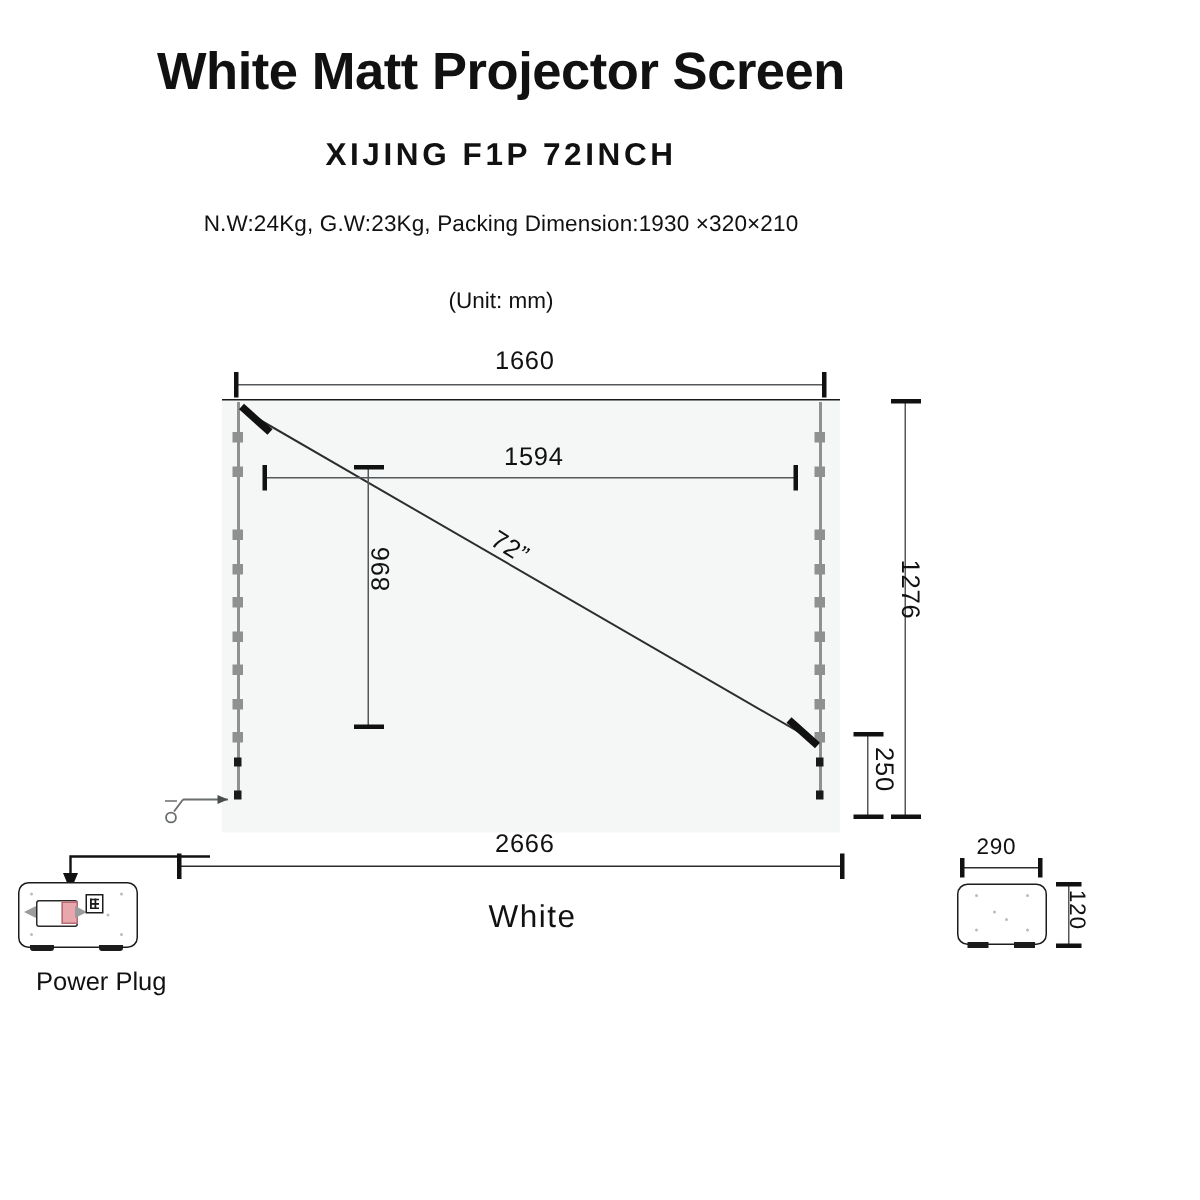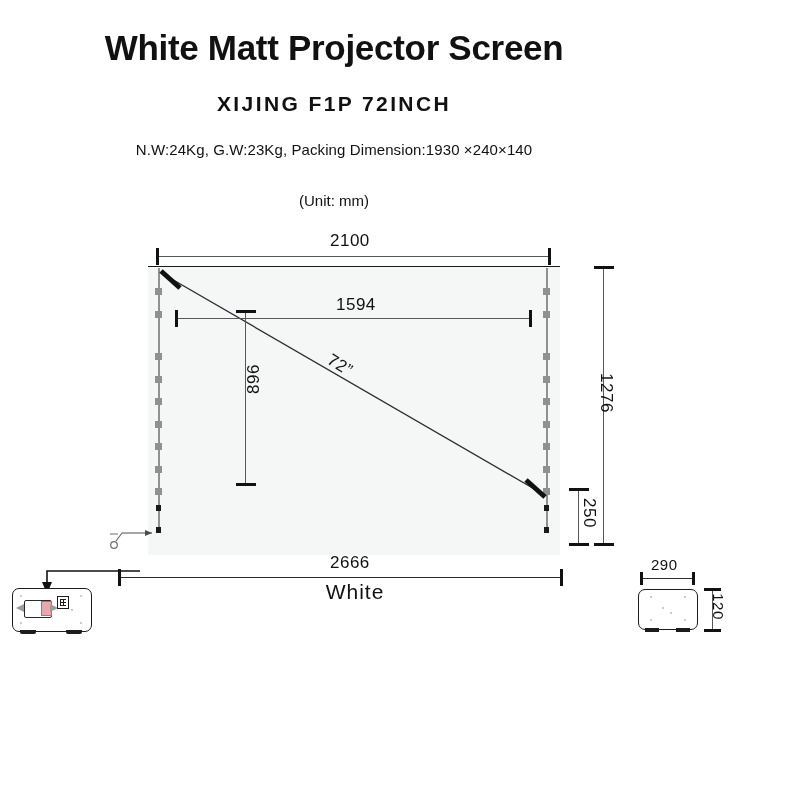--- a/index.html
+++ b/index.html
@@ -78,28 +78,28 @@
   }
   .screw{position:absolute;width:2.4px;height:2.4px;border-radius:50%;background:#b9bcbb;}
   #plug-label{position:absolute;left:0;top:645px;width:135px;text-align:center;font-size:17px;}
 
   
   .side-box{
     position:absolute;left:638px;top:589px;width:58px;height:39px;
     border:1.6px solid #1c1c1c;border-radius:7px;background:#fff;
   }
   .side-foot{position:absolute;height:4px;background:#1c1c1c;top:628px;}
-  #white-label{position:absolute;left:230px;top:580px;width:250px;text-align:center;font-size:21px;letter-spacing:1px;}
+  #white-label{position:absolute;left:230px;top:600px;width:250px;text-align:center;font-size:21px;letter-spacing:1px;}
 </style>
 </head>
 <body>
 
 <div class="hdr" id="title">White Matt Projector Screen</div>
 <div class="hdr" id="model">XIJING F1P 72INCH</div>
-<div class="hdr" id="specs">N.W:24Kg, G.W:23Kg, Packing Dimension:1930 ×240×140</div>
+<div class="hdr" id="specs">N.W:24Kg, G.W:23Kg, Packing Dimension:1930 ×320×210</div>
 <div class="hdr" id="unit">(Unit: mm)</div>
 
 <div class="stage">
 
   <div class="panel"></div>
   <div class="panel-top"></div>
 
   <div class="rail left"></div>
   <div class="rail right"></div>
   <div id="tabs">
@@ -139,21 +139,21 @@
     <line x1="110" y1="534" x2="118" y2="534" stroke="#6a6d6e" stroke-width="1"></line>
 
     <polyline points="140,571 47,571 47,588" stroke="#111" stroke-width="1.6" fill="none"></polyline>
     <polygon points="47,594 42,582 52,582" fill="#111"></polygon>
   </svg>
   <div class="diaglabel">72”</div>
 
   <div class="dline" style="left:157px;top:256px;width:392px;"></div>
   <div class="tick tickv" style="left:156px;top:248px;"></div>
   <div class="tick tickv" style="left:548px;top:248px;"></div>
-  <div class="dtext" style="left:330px;top:231px;">2100</div>
+  <div class="dtext" style="left:330px;top:231px;">1660</div>
 
   <div class="dline" style="left:176px;top:318px;width:354px;"></div>
   <div class="tick tickv" style="left:175px;top:310px;"></div>
   <div class="tick tickv" style="left:529px;top:310px;"></div>
   <div class="dtext" style="left:336px;top:295px;">1594</div>
 
   <div class="vline" style="left:245px;top:312px;height:172px;"></div>
   <div class="tick tickh" style="left:236px;top:310px;"></div>
   <div class="tick tickh" style="left:236px;top:483px;"></div>
   <div class="dtext rot-ccw" style="left:232px;top:369px;width:44px;text-align:center;">896</div>
@@ -181,20 +181,21 @@
   <div class="socket"></div>
   <div class="socket-pin" style="left:41px;top:601px;"></div>
   <div class="sock-wing" style="left:16px;top:604px;border-right:8px solid #9a9d9c;"></div>
   <div class="sock-wing" style="left:50px;top:604px;border-left:8px solid #9a9d9c;"></div>
   <div class="grid-sw"></div>
   <div class="screw" style="left:20px;top:595px;"></div>
   <div class="screw" style="left:80px;top:595px;"></div>
   <div class="screw" style="left:20px;top:622px;"></div>
   <div class="screw" style="left:80px;top:622px;"></div>
   <div class="screw" style="left:71px;top:609px;"></div>
+  <div id="plug-label">Power Plug</div>
 
   <div class="side-box"></div>
   <div class="side-foot" style="left:645px;width:14px;"></div>
   <div class="side-foot" style="left:676px;width:14px;"></div>
   <div class="screw" style="left:650px;top:596px;"></div>
   <div class="screw" style="left:684px;top:596px;"></div>
   <div class="screw" style="left:650px;top:619px;"></div>
   <div class="screw" style="left:684px;top:619px;"></div>
   <div class="screw" style="left:662px;top:607px;"></div>
   <div class="screw" style="left:670px;top:612px;"></div>

